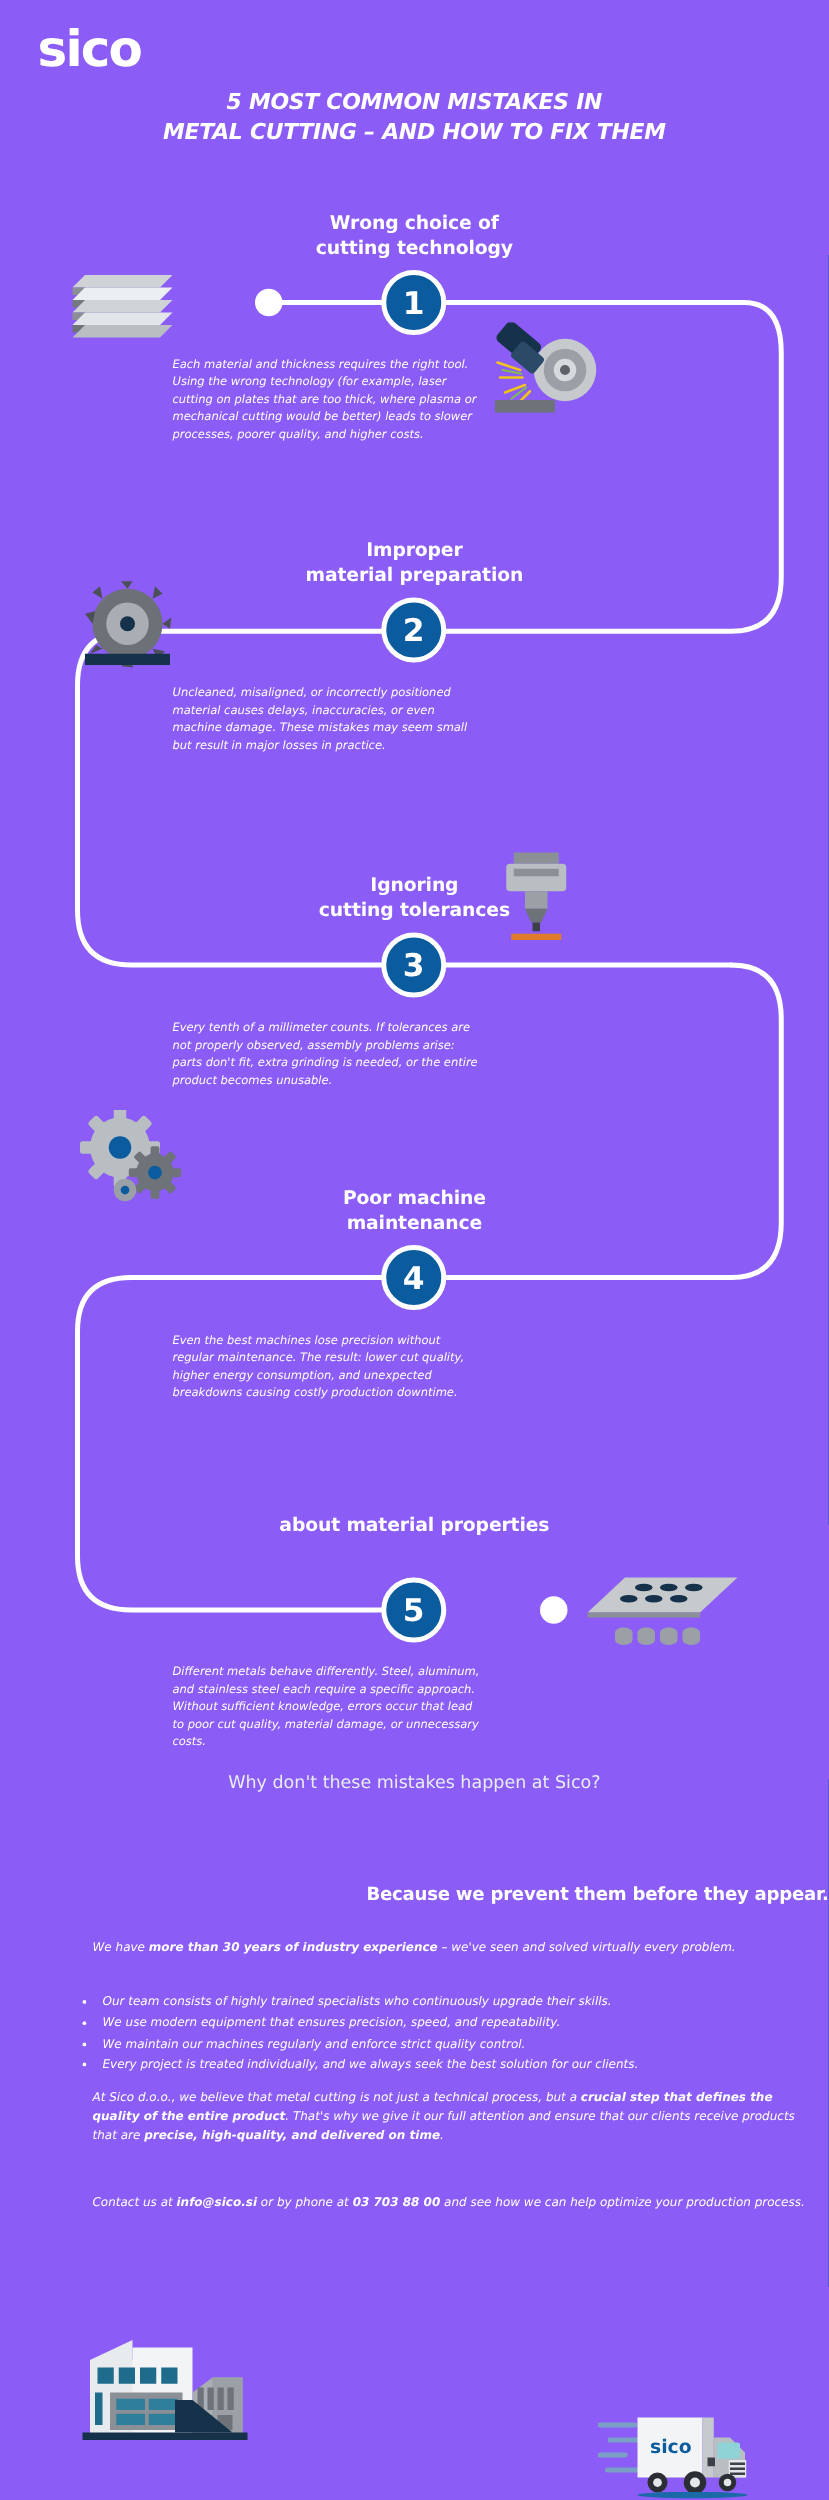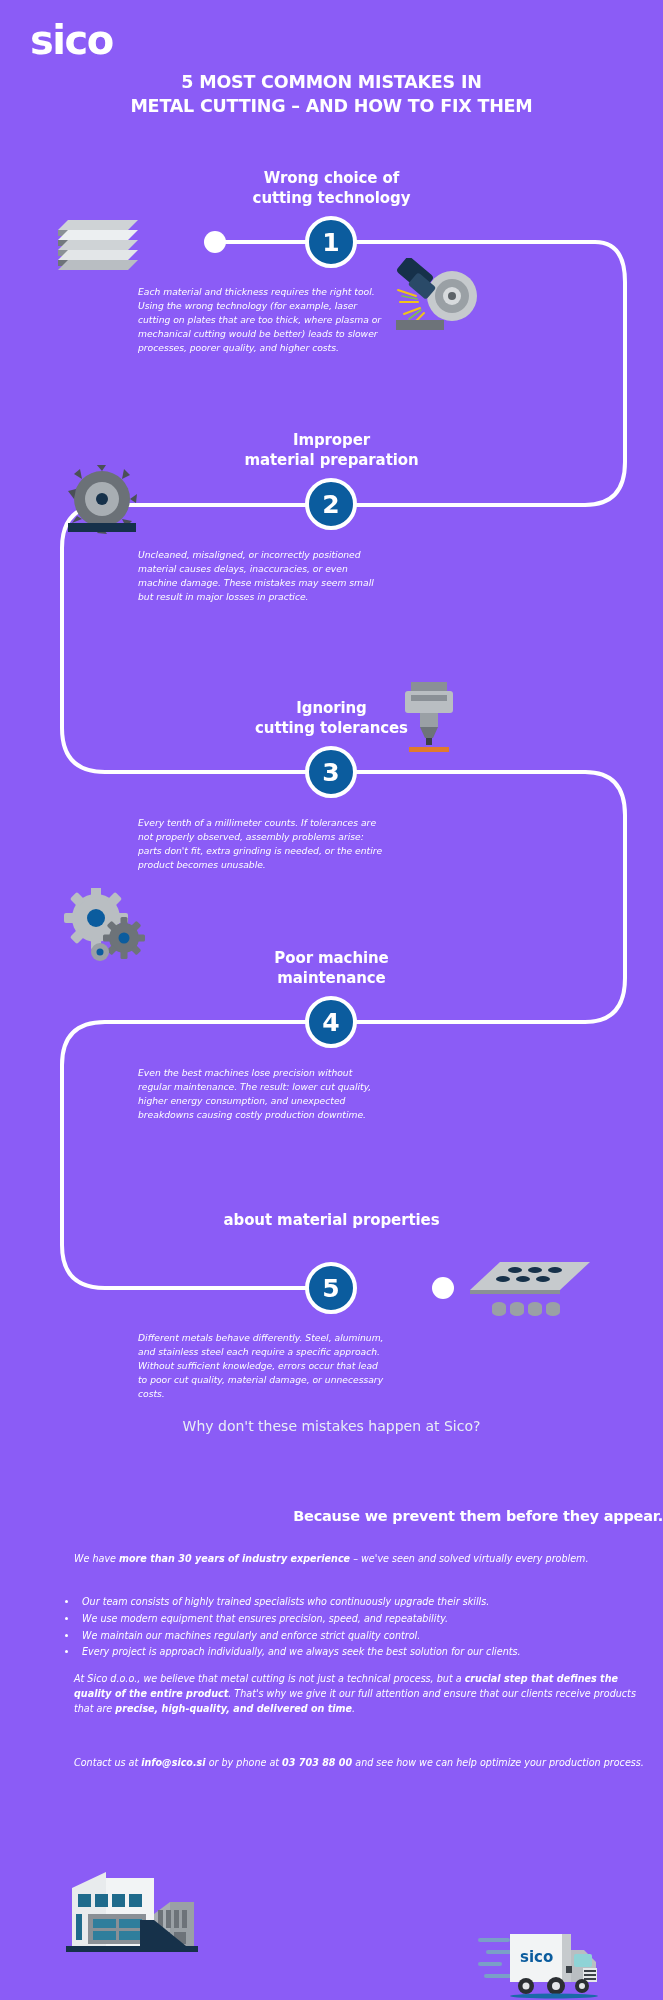--- a/index.html
+++ b/index.html
@@ -36,21 +36,21 @@
     left: 0; top: 70px;
     width: 663px;
     text-align: center;
     color: #ffffff;
     font-weight: 800;
     font-size: 17.5px;
     line-height: 1.38;
     letter-spacing: -0.2px;
     font-family: "DejaVu Sans", sans-serif;
   }
-  .headline div { white-space: nowrap; }
+  .headline div { white-space: nowrap; font-style: italic; }
 
   
   #path-svg {
     position: absolute;
     left: 0; top: 0;
     width: 663px; height: 2000px;
     pointer-events: none;
   }
 
   
@@ -353,21 +353,21 @@
   <div class="closing-a">Because we prevent them before they appear.</div>
 
   <div class="prose" style="top:1552px;">
     <span>We have </span><b>more than 30 years of industry experience</b><span> – we've seen and solved virtually every problem.</span>
   </div>
 
   <ul class="bullets" style="top:1594px;">
     <li>Our team consists of highly trained specialists who continuously upgrade their skills.</li>
     <li>We use modern equipment that ensures precision, speed, and repeatability.</li>
     <li>We maintain our machines regularly and enforce strict quality control.</li>
-    <li>Every project is approach individually, and we always seek the best solution for our clients.</li>
+    <li>Every project is treated individually, and we always seek the best solution for our clients.</li>
   </ul>
 
   <div class="prose" style="top:1672px;">
     <span>At Sico d.o.o., we believe that metal cutting is not just a technical process, but a </span><b>crucial step that defines the quality of the entire product</b><span>. That's why we give it our full attention and ensure that our clients receive products that are </span><b>precise, high-quality, and delivered on time</b><span>.</span>
   </div>
 
 
   <div class="prose" style="top:1756px;">
     <span>Contact us at </span><b>info@sico.si</b><span> or by phone at </span><b>03 703 88 00</b><span> and see how we can help optimize your production process.</span>
   </div>

